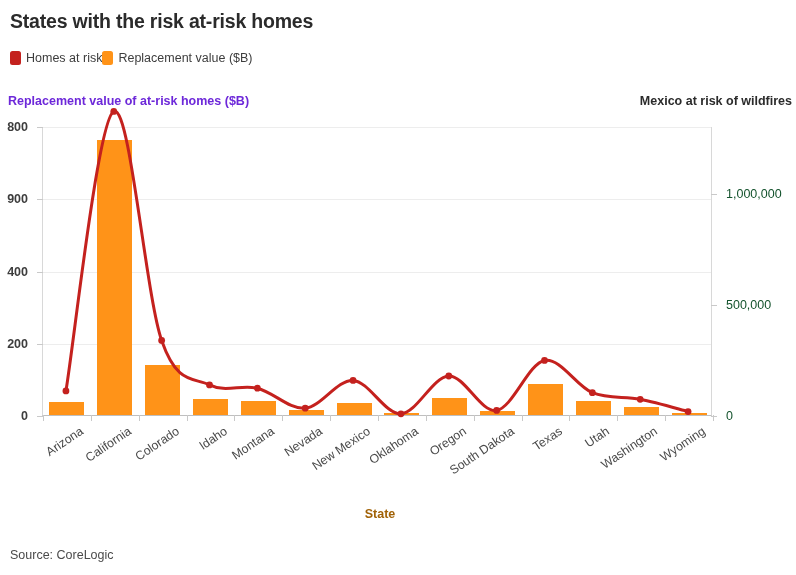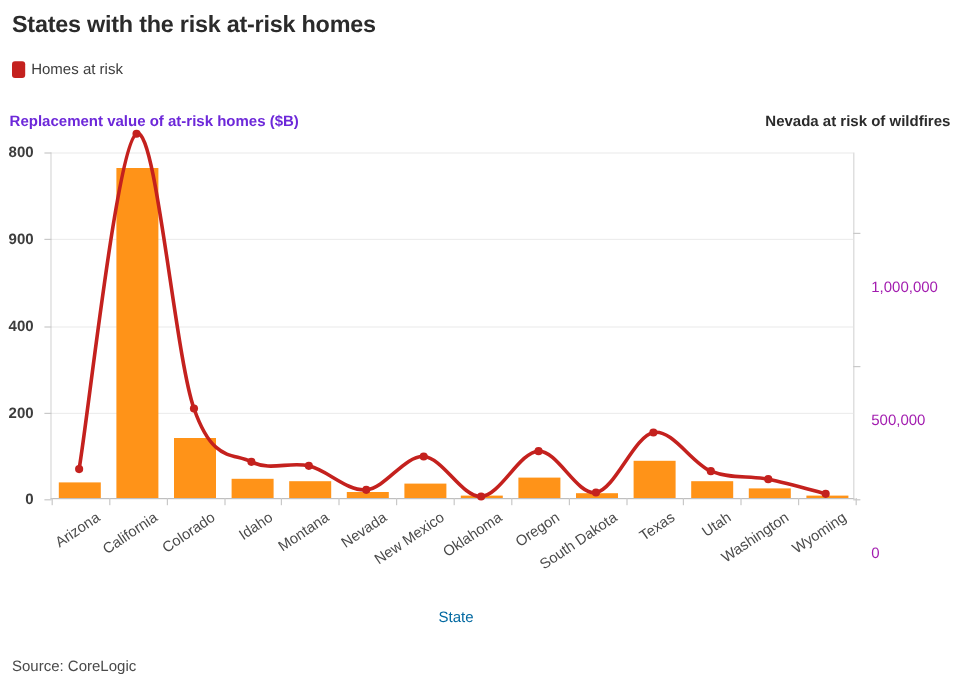--- a/index.html
+++ b/index.html
@@ -123,24 +123,23 @@
     color: #3d3d3d;
     transform: translateY(-50%);
     white-space: nowrap;
     text-align: right;
     font-weight: bold;
   }
   .ytick-label-right {
     position: absolute;
     left: 8px;
     font-size: 12.5px;
-    color: #a21caf;
+    color: #14532d;
     transform: translateY(-50%);
     white-space: nowrap;
-    margin-top: 45px;
   }
   #y-left-labels {
     position: absolute;
     left: 0px;
     top: 127px;
     width: 36px;
     height: 289px;
   }
   #y-right-labels {
     position: absolute;
@@ -173,22 +172,22 @@
     text-align: right;
   }
 
   #x-axis-title {
     position: absolute;
     left: 0;
     top: 507px;
     width: 760px;
     text-align: center;
     font-size: 12.5px;
-    font-weight: normal;
-    color: #0369a1;
+    font-weight: bold;
+    color: #a16207;
   }
 
   #source-note {
     position: absolute;
     left: 10px;
     top: 548px;
     font-size: 12.5px;
     color: #4a4a4a;
   }
 
@@ -203,24 +202,28 @@
 </head>
 <body>
 
 <div id="chart-title">States with the risk at-risk homes</div>
 
 <div id="legend">
   <div class="legend-item">
     <span class="legend-swatch" style="background: rgb(196, 33, 30);"></span>
     <span>Homes at risk</span>
   </div>
+  <div class="legend-item">
+    <span class="legend-swatch" style="background: rgb(255, 147, 24);"></span>
+    <span>Replacement value ($B)</span>
+  </div>
 </div>
 
 <div id="left-axis-title">Replacement value of at-risk homes ($B)</div>
-<div id="right-axis-title">Nevada at risk of wildfires</div>
+<div id="right-axis-title">Mexico at risk of wildfires</div>
 
 <div id="plot-wrap">
   <div id="y-left-labels">
       <div class="ytick-label-left" style="top: 289px;">0</div>
       <div class="ytick-label-left" style="top: 216.75px;">200</div>
       <div class="ytick-label-left" style="top: 144.5px;">400</div>
       <div class="ytick-label-left" style="top: 72.25px;">900</div>
       <div class="ytick-label-left" style="top: 0px;">800</div>
     </div>
   <div id="y-right-labels">

